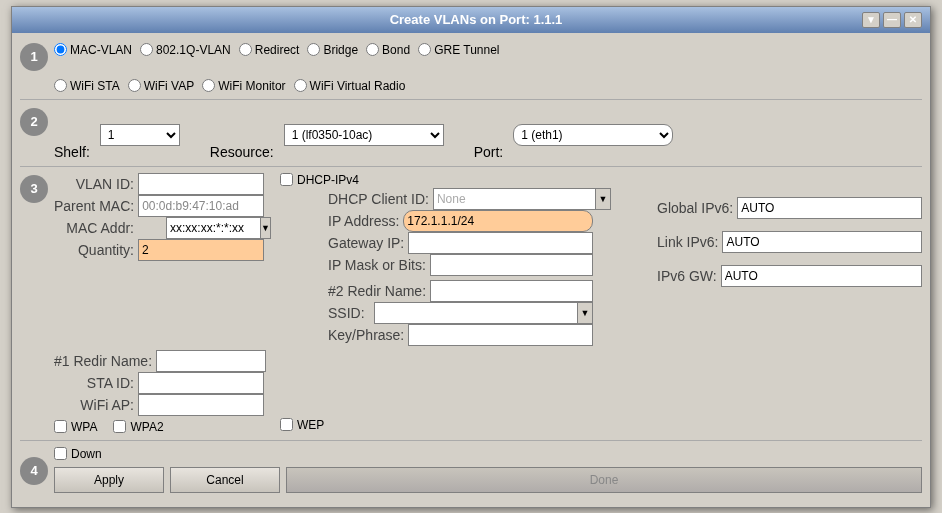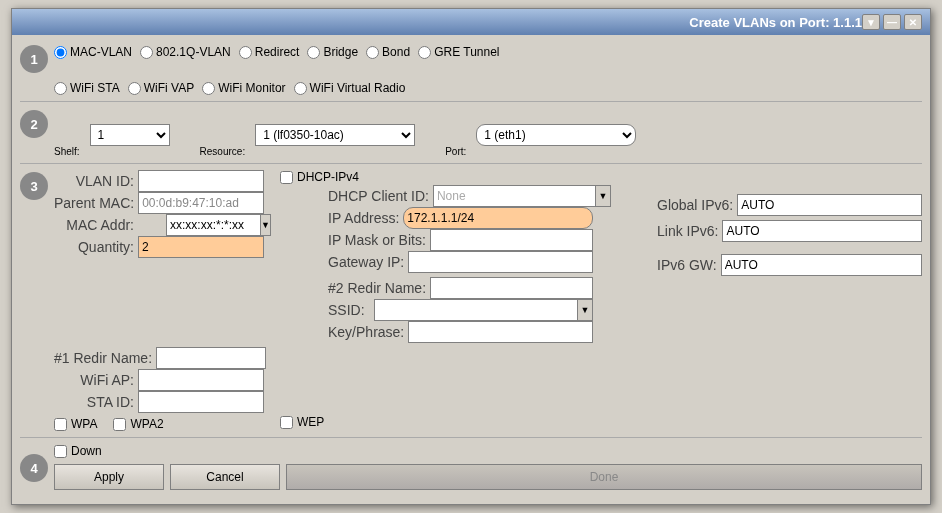--- a/index.html
+++ b/index.html
@@ -25,21 +25,21 @@
       color: white;
       text-align: center;
       padding: 5px 8px;
       font-weight: bold;
       font-size: 13px;
       display: flex;
       align-items: center;
       justify-content: space-between;
       user-select: none;
     }
-    .titlebar-title { flex: 1; text-align: right; }
+    .titlebar-title { flex: 1; text-align: center; }
     .titlebar-controls { display: flex; gap: 3px; }
     .titlebar-btn {
       width: 18px; height: 16px;
       background: #d4d0c8;
       border: 1px solid #808080;
       font-size: 10px;
       display: flex; align-items: center; justify-content: center;
       cursor: pointer;
       border-radius: 2px;
     }
@@ -82,21 +82,21 @@
     }
     .radio-item input[type=radio] { margin: 0; }
 
     
     .shelf-row {
       display: flex;
       align-items: center;
       gap: 10px;
       padding-top: 4px;
     }
-    .shelf-row label { font-size: 10px; margin-top: 34px; }
+    .shelf-row label { font-size: 14px; margin-top: 34px; }
     select, input[type=text] {
       font-size: 12px;
       background: white;
       border: 1px solid #808080;
       padding: 1px 3px;
       height: 22px;
     }
     select { cursor: pointer; }
     .field-row {
       display: flex;
@@ -299,25 +299,25 @@
               <div class="input-with-arrow" style="flex:1;">
                 <input type="text" class="field-input disabled-field" style="flex: 1 1 0%; border-right: none;" value="None">
                 <div class="arrow-btn">▼</div>
               </div>
             </div>
             <div class="field-row">
               <span class="field-label field-label-left" style="min-width:90px;">IP Address:</span>
               <input type="text" class="field-input orange" style="flex: 1 1 0%; border-radius: 10px;" value="172.1.1.1/24">
             </div>
             <div class="field-row">
+              <span class="field-label field-label-left" style="min-width:90px;">Gateway IP:</span>
+              <input type="text" class="field-input" style="flex: 1 1 0%;">
+            </div>
+            <div class="field-row">
               <span class="field-label field-label-left" style="min-width:90px;">IP Mask or Bits:</span>
-              <input type="text" class="field-input" style="flex: 1 1 0%;">
-            </div>
-            <div class="field-row">
-              <span class="field-label field-label-left" style="min-width:90px;">Gateway IP:</span>
               <input type="text" class="field-input" style="flex: 1 1 0%;">
             </div>
             <div style="height:4px;"></div>
             <div class="field-row">
               <span class="field-label field-label-left" style="min-width:90px;">#2 Redir Name:</span>
               <input type="text" class="field-input" style="flex: 1 1 0%;">
             </div>
             <div class="field-row">
               <span class="field-label field-label-left" style="min-width:90px;">SSID:</span>
               <div class="input-with-arrow" style="flex:1;">
@@ -326,21 +326,21 @@
               </div>
             </div>
             <div class="field-row">
               <span class="field-label field-label-left" style="min-width:90px;">Key/Phrase:</span>
               <input type="text" class="field-input" style="flex: 1 1 0%;">
             </div>
           </div>
 
           <div>
             <div style="height:24px;"></div>
-            <div class="field-row" style="margin-bottom:4px;align-items:center;">
+            <div class="field-row" style="margin-bottom:12px;align-items:center;">
               <span class="field-label field-label-left" style="min-width:75px;">Global IPv6:</span>
               <input type="text" class="field-input" style="flex: 1 1 0%;" value="AUTO">
             </div>
             <div class="field-row" style="margin-bottom:12px;">
               <span class="field-label field-label-left" style="min-width:75px;">Link IPv6:</span>
               <input type="text" class="field-input" style="flex: 1 1 0%;" value="AUTO">
             </div>
             <div class="field-row">
               <span class="field-label field-label-left" style="min-width:75px;">IPv6 GW:</span>
               <input type="text" class="field-input" style="flex: 1 1 0%;" value="AUTO">
@@ -348,25 +348,25 @@
           </div>
         </div>
 
         <div style="display:grid; grid-template-columns: 210px 1fr 1fr; gap:10px 16px; margin-top:4px;">
           <div>
             <div class="field-row">
               <span class="field-label">#1 Redir Name:</span>
               <input type="text" class="field-input" style="width: 110px;">
             </div>
             <div class="field-row">
+              <span class="field-label">STA ID:</span>
+              <input type="text" class="field-input" style="width: 110px;">
+            </div>
+            <div class="field-row">
               <span class="field-label">WiFi AP:</span>
-              <input type="text" class="field-input" style="width: 110px;">
-            </div>
-            <div class="field-row">
-              <span class="field-label">STA ID:</span>
               <input type="text" class="field-input" style="width: 110px;">
             </div>
             <div style="display:flex; gap:16px; margin-top:4px;">
               <label class="check-row">
                 <input type="checkbox" style="">
                 <span>WPA</span>
               </label>
               <label class="check-row">
                 <input type="checkbox" style="">
                 <span>WPA2</span>

